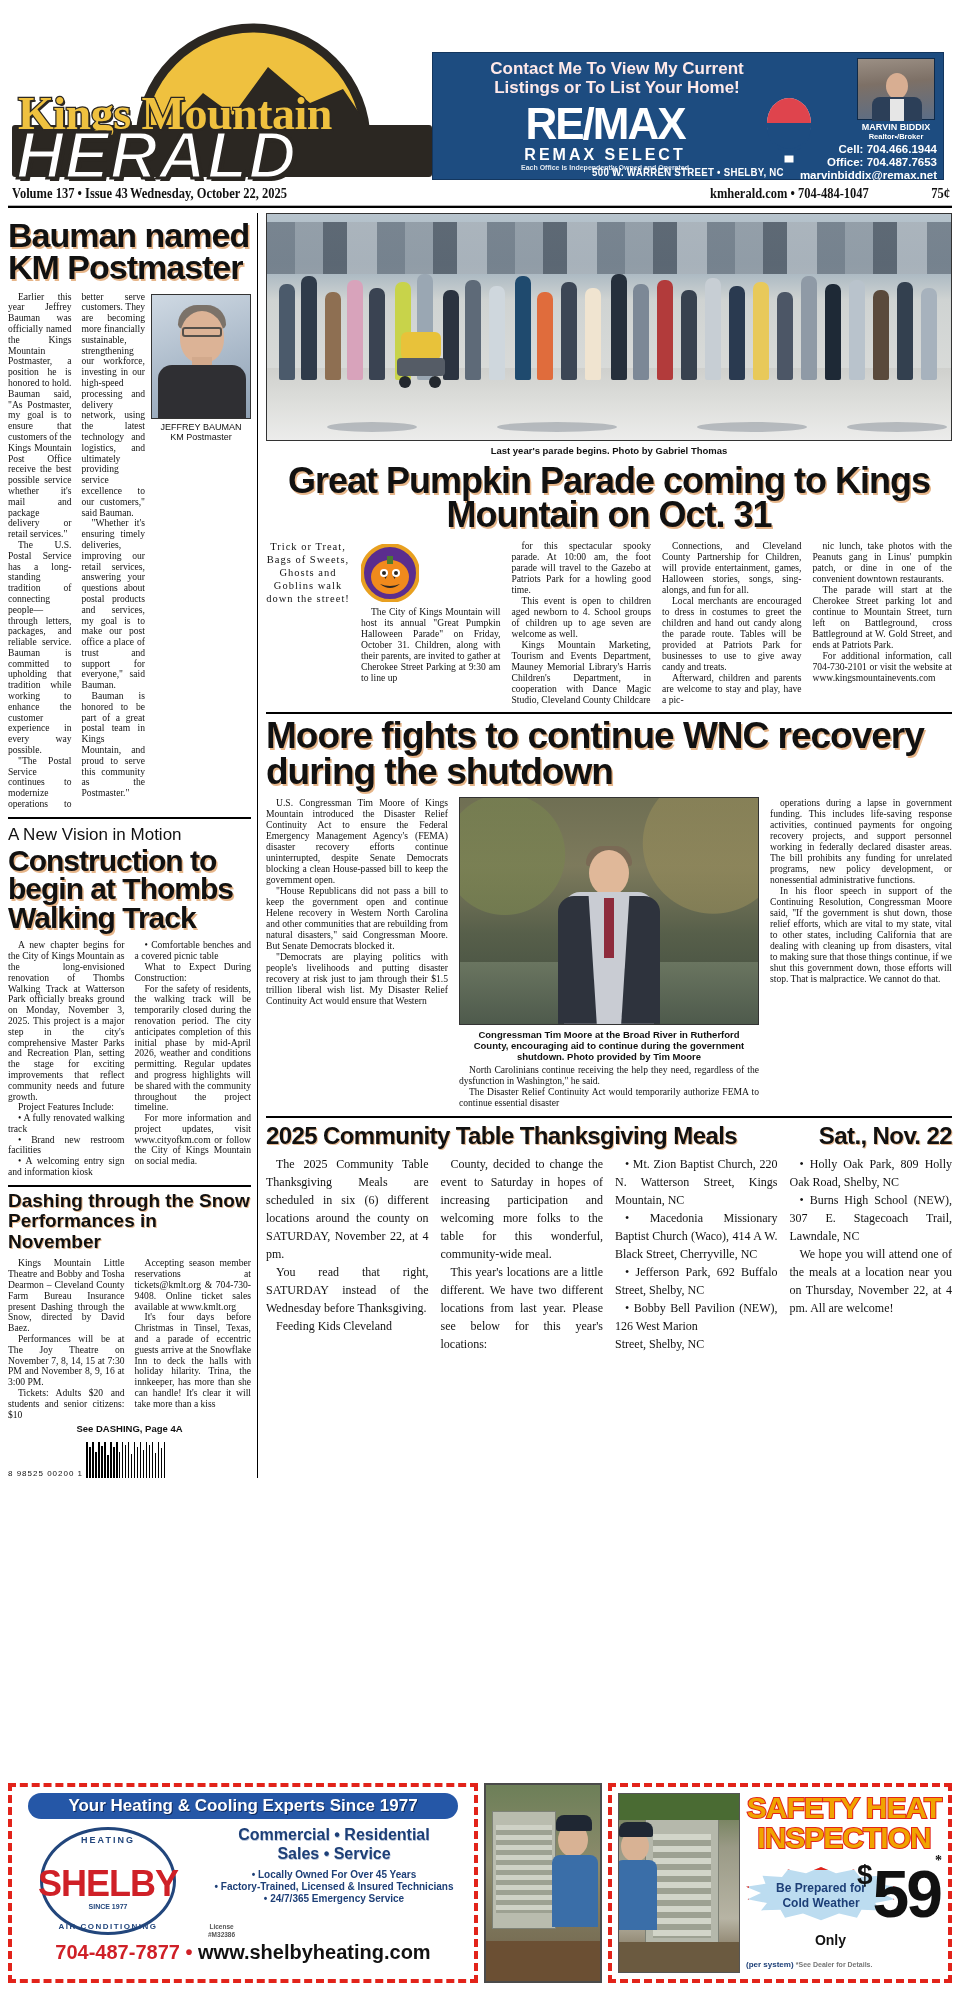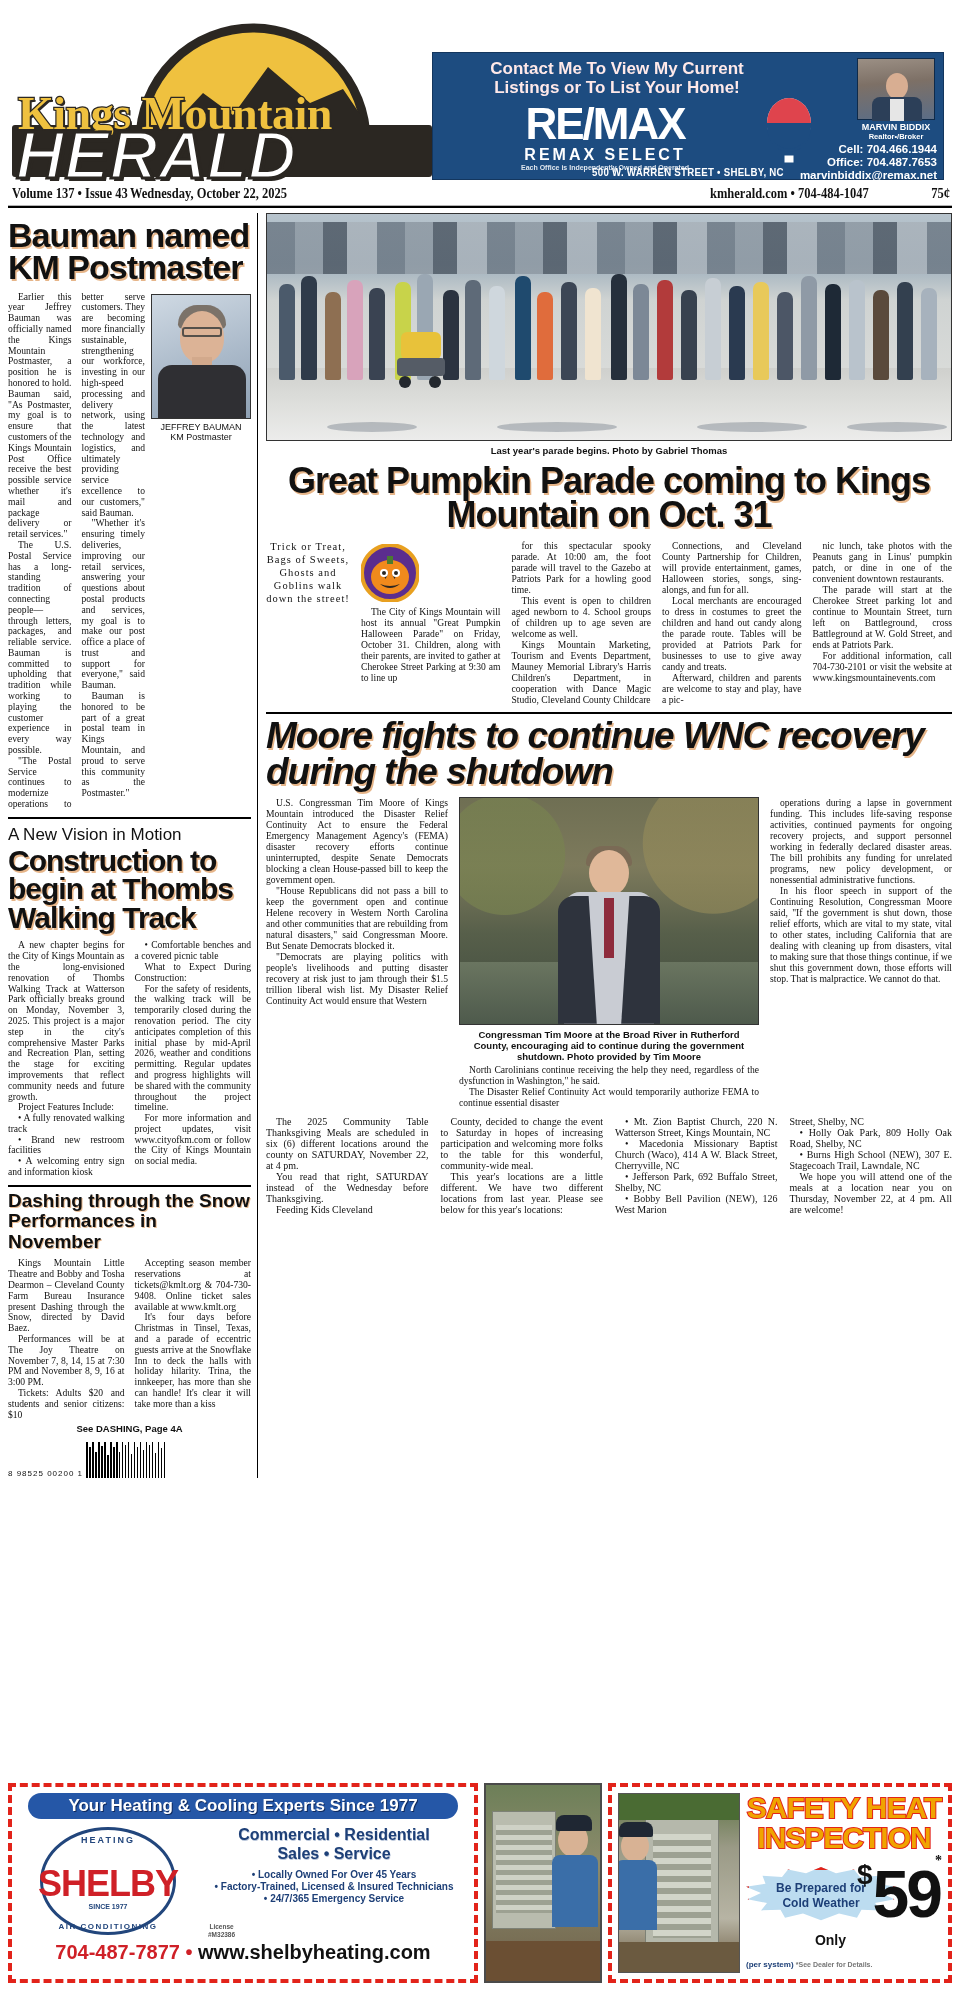--- a/index.html
+++ b/index.html
@@ -177,22 +177,22 @@
   .mp-water { position:absolute; left:0; right:0; bottom:0; height:62px; background: linear-gradient(180deg,#6a7560 0%, #4e5a4c 100%); }
   .mp-person { position:absolute; left:50%; transform:translateX(-50%); bottom:0; width:150px; height:178px; }
   .mp-head { position:absolute; left:55px; top:4px; width:40px; height:46px; border-radius:50%; background:#e0b899; }
   .mp-hair { position:absolute; left:52px; top:0px; width:46px; height:20px; border-radius:22px 22px 4px 4px; background:#7a6a55; }
   .mp-shirt { position:absolute; left:30px; top:46px; width:90px; height:132px; background:#c9ccd3; border-radius:16px 16px 0 0; }
   .mp-vest { position:absolute; left:24px; top:50px; width:102px; height:128px; background:#2e333d; border-radius:16px 16px 0 0; clip-path: polygon(0 0,30% 0,38% 100%,0 100%,0 0); }
   .mp-vest2 { position:absolute; left:24px; top:50px; width:102px; height:128px; background:#2e333d; border-radius:16px 16px 0 0; clip-path: polygon(70% 0,100% 0,100% 100%,62% 100%); }
   .mp-tie { position:absolute; left:70px; top:52px; width:10px; height:60px; background:#8e2b3c; }
 
   .hl-pumpkin { font-size: 36px; line-height: 1.0; margin: 6px 0 8px; text-align: center; }
-  .hl-moore { font-size: 37px; line-height: 1.02; margin: 4px 0 8px; font-style: italic; }
-  .body4 { column-count: 4; column-gap: 12px; font-size: 10px; line-height: 11px; text-align: justify; hyphens: auto; }
+  .hl-moore { font-size: 37px; line-height: 1.02; margin: 4px 0 8px; }
+  .body4 { column-count: 4; column-gap: 12px; font-size: 12px; line-height: 18px; text-align: justify; hyphens: auto; }
 
   .moore-grid { display: grid; grid-template-columns: 1fr 300px 1fr; gap: 11px; }
   .moore-col { font-size: 9.6px; line-height: 11px; text-align: justify; hyphens: auto; }
   .moore-col p { text-indent: 10px; margin: 0; }
 
   .pumpkin-grid { display: grid; grid-template-columns: 84px 1fr 1fr 1fr 1fr; gap: 11px; }
   .pg-col { font-size: 9.6px; line-height: 11px; text-align: justify; hyphens: auto; }
   .pg-col p { text-indent: 10px; margin: 0; }
   .trick { font-size: 10.5px; line-height: 13px; text-align: center; letter-spacing: 1px; }
 
@@ -386,21 +386,21 @@
           <div class="bp-glass"></div>
             <div class="bp-neck"></div>
             <div class="bp-body"></div>
         </div>
         <div class="bauman-cap">
           <div>JEFFREY BAUMAN</div>
           <div>KM Postmaster</div>
         </div>
         <div class="body2">
           <p>Earlier this year Jeffrey Bauman was officially named the Kings Mountain Postmaster, a position he is honored to hold. Bauman said, "As Postmaster, my goal is to ensure that customers of the Kings Mountain Post Office receive the best possible service whether it's mail and package delivery or retail services."</p>
-          <p>The U.S. Postal Service has a long-standing tradition of connecting people—through letters, packages, and reliable service. Bauman is committed to upholding that tradition while working to playing the customer experience in every way possible.</p>
+          <p>The U.S. Postal Service has a long-standing tradition of connecting people—through letters, packages, and reliable service. Bauman is committed to upholding that tradition while working to enhance the customer experience in every way possible.</p>
           <p>"The Postal Service continues to modernize operations to better serve customers. They are becoming more financially sustainable, strengthening our workforce, investing in our high-speed processing and delivery network, using the latest technology and logistics, and ultimately providing service excellence to our customers," said Bauman.</p>
           <p>"Whether it's ensuring timely deliveries, improving our retail services, answering your questions about postal products and services, my goal is to make our post office a place of trust and support for everyone," said Bauman.</p>
           <p>Bauman is honored to be part of a great postal team in Kings Mountain, and proud to serve this community as the Postmaster."</p>
         </div>
       </article>
 
       <hr class="rule">
 
       <article>
         <div class="kicker">A New Vision in Motion</div>
@@ -586,20 +586,24 @@
             </div>
           </div>
           <div class="moore-col">
             <p>operations during a lapse in government funding. This includes life-saving response activities, continued payments for ongoing recovery projects, and support personnel working in federally declared disaster areas. The bill prohibits any funding for unrelated programs, new policy development, or nonessential administrative functions.</p>
             <p>In his floor speech in support of the Continuing Resolution, Congressman Moore said, "If the government is shut down, those relief efforts, which are vital to my state, vital to other states, including California that are dealing with cleaning up from disasters, vital to making sure that those things continue, if we shut this government down, those efforts will stop. That is malpractice. We cannot do that.</p>
           </div>
         </div>
       </article>
 
       <article style="margin-top:8px">
+        <div class="tg-head">
+          <div class="tg-title">2025 Community Table Thanksgiving Meals</div>
+          <div class="tg-date">Sat., Nov. 22</div>
+        </div>
         <div class="body4" style="margin-top:5px">
           <p>The 2025 Community Table Thanksgiving Meals are scheduled in six (6) different locations around the county on SATURDAY, November 22, at 4 pm.</p>
           <p>You read that right, SATURDAY instead of the Wednesday before Thanksgiving.</p>
           <p>Feeding Kids Cleveland</p>
           <p>County, decided to change the event to Saturday in hopes of increasing participation and welcoming more folks to the table for this wonderful, community-wide meal.</p>
           <p>This year's locations are a little different. We have two different locations from last year. Please see below for this year's locations:</p>
           <p>• Mt. Zion Baptist Church, 220 N. Watterson Street, Kings Mountain, NC</p>
           <p>• Macedonia Missionary Baptist Church (Waco), 414 A W. Black Street, Cherryville, NC</p>
           <p>• Jefferson Park, 692 Buffalo Street, Shelby, NC</p>
           <p>• Bobby Bell Pavilion (NEW), 126 West Marion</p>

